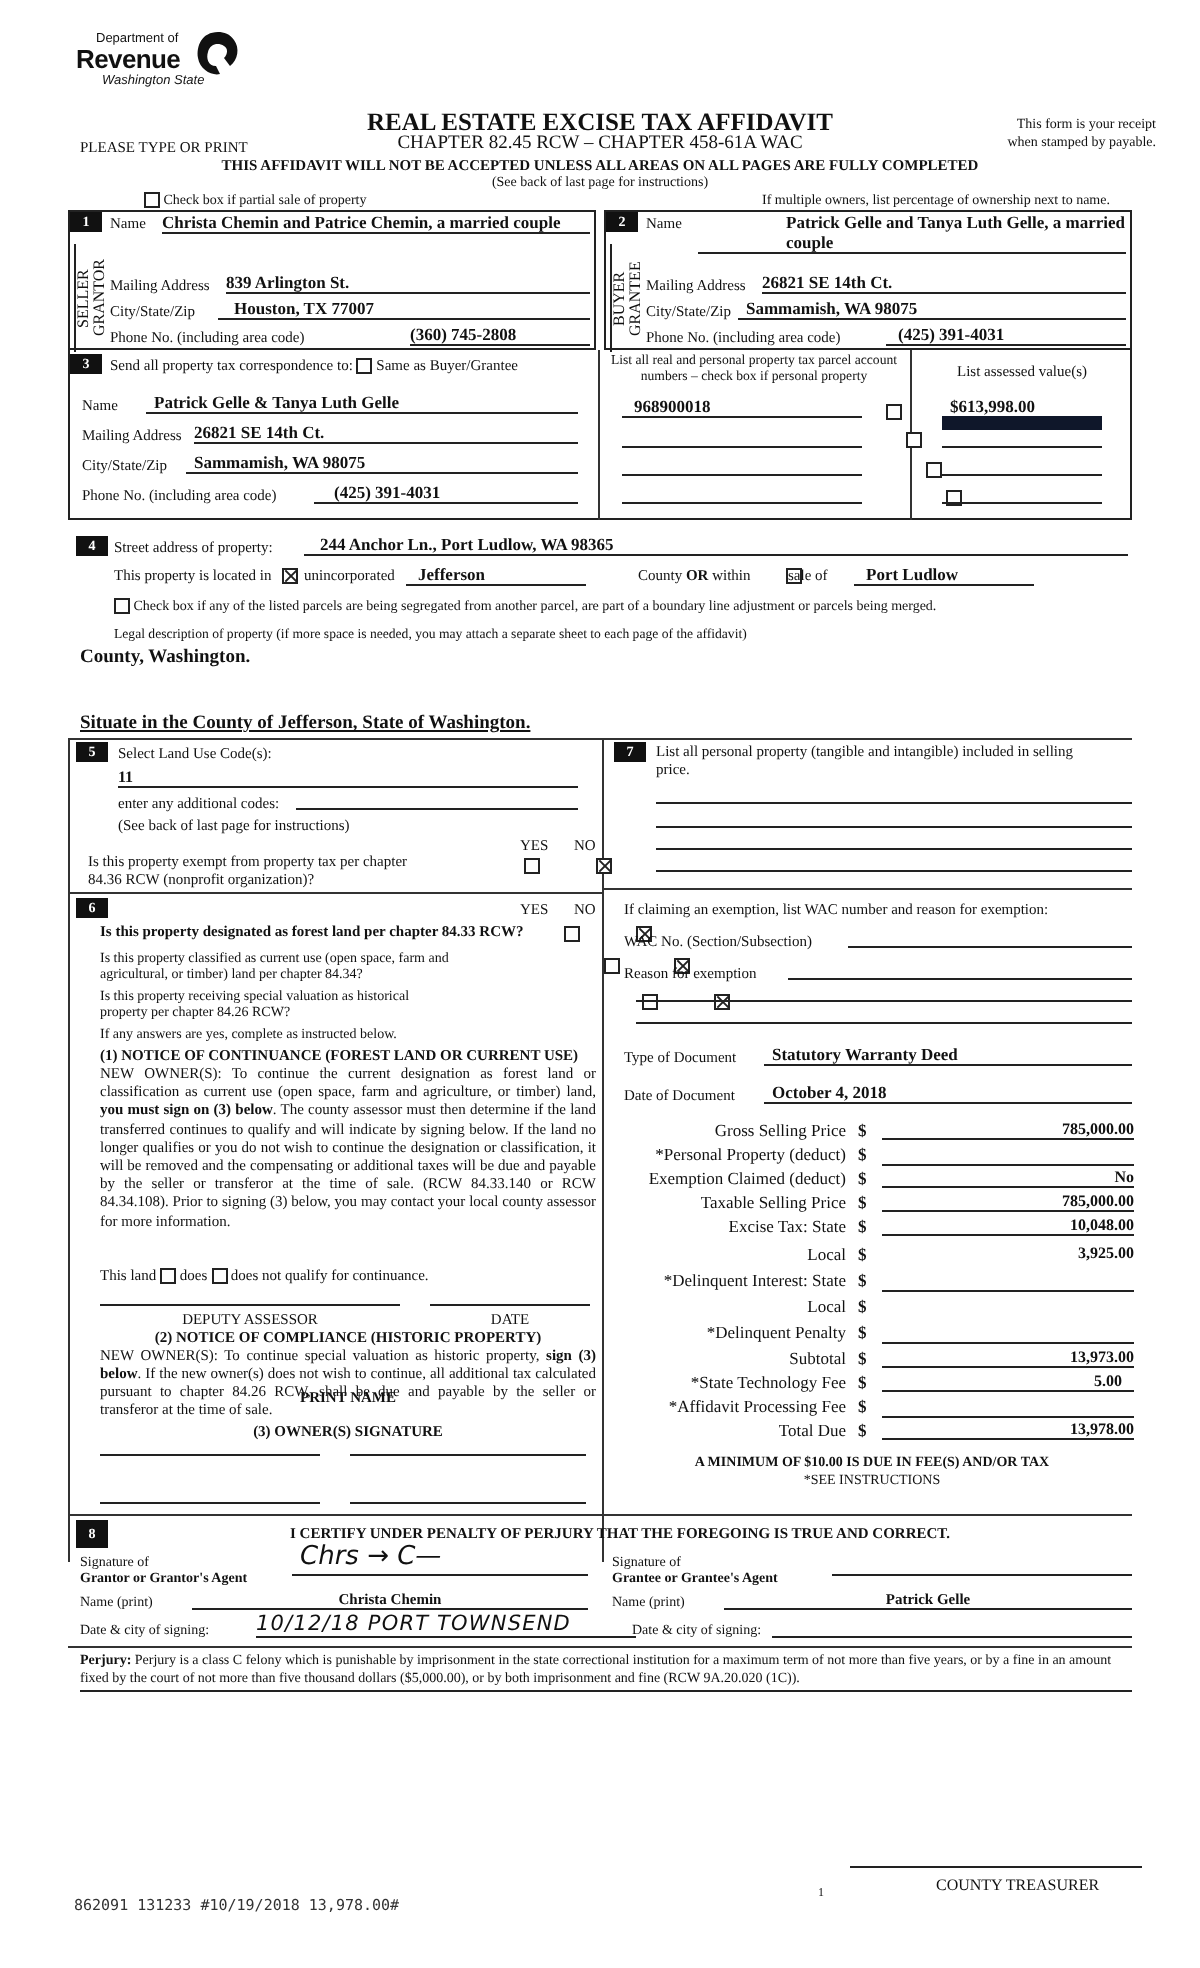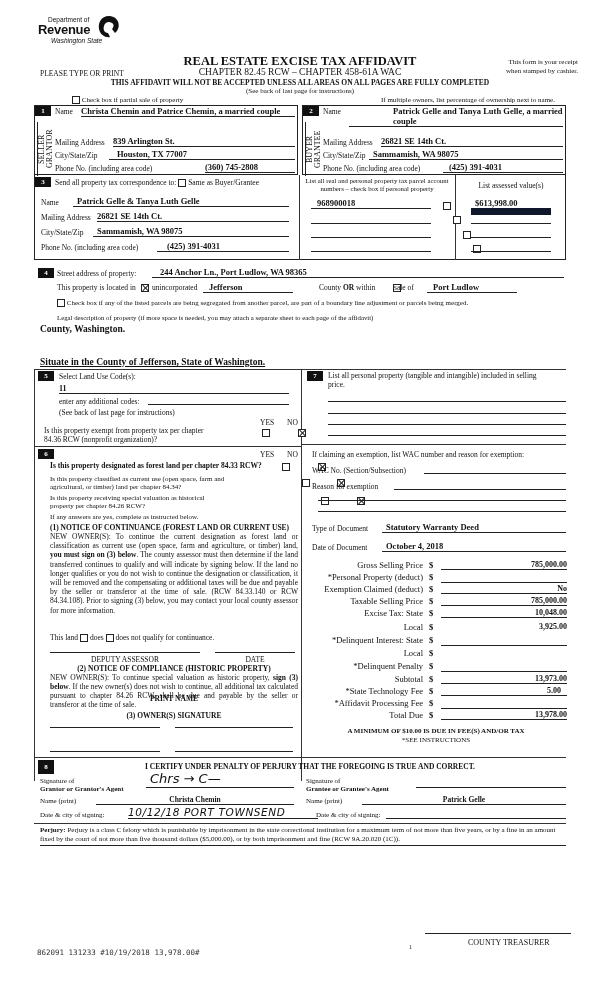--- a/index.html
+++ b/index.html
@@ -33,21 +33,21 @@
   <svg class="abs" style="left:58px;top:0px;" width="26" height="26" viewBox="0 0 26 26">
     <path d="M13 2 C5 2 2 9 3 15 C4 21 10 24 14 23 L12 19 C8 19 7 15 8 12 C9 8 13 7 16 9 C18 10 18 13 16 15 L19 19 C23 16 24 10 21 6 C19 3 16 2 13 2 Z" fill="#111"></path>
   </svg>
 </div>
 
 <div class="abs bold center" style="left:150px;top:54px;width:300px;font-size:12.5px;">REAL ESTATE EXCISE TAX AFFIDAVIT</div>
 <div class="abs" style="left:40px;top:69px;font-size:7.5px;">PLEASE TYPE OR PRINT</div>
 <div class="abs center" style="left:150px;top:67px;width:300px;font-size:9.5px;">CHAPTER 82.45 RCW – CHAPTER 458-61A WAC</div>
 <div class="abs right" style="left:460px;top:58px;width:118px;font-size:7px;line-height:9px;">
   <div>This form is your receipt</div>
-  <div>when stamped by cashier.</div>
+  <div>when stamped by payable.</div>
 </div>
 <div class="abs bold center" style="left:50px;top:78px;width:500px;font-size:7.5px;">THIS AFFIDAVIT WILL NOT BE ACCEPTED UNLESS ALL AREAS ON ALL PAGES ARE FULLY COMPLETED</div>
 <div class="abs center" style="left:150px;top:87px;width:300px;font-size:7px;">(See back of last page for instructions)</div>
 
 <div class="abs" style="left:72px;top:96px;font-size:7px;">
   <span class="cb"></span>
   <span>Check box if partial sale of property</span>
 </div>
 <div class="abs" style="left:355px;top:96px;font-size:7px;padding-left:26px;">If multiple owners, list percentage of ownership next to name.</div>
 

